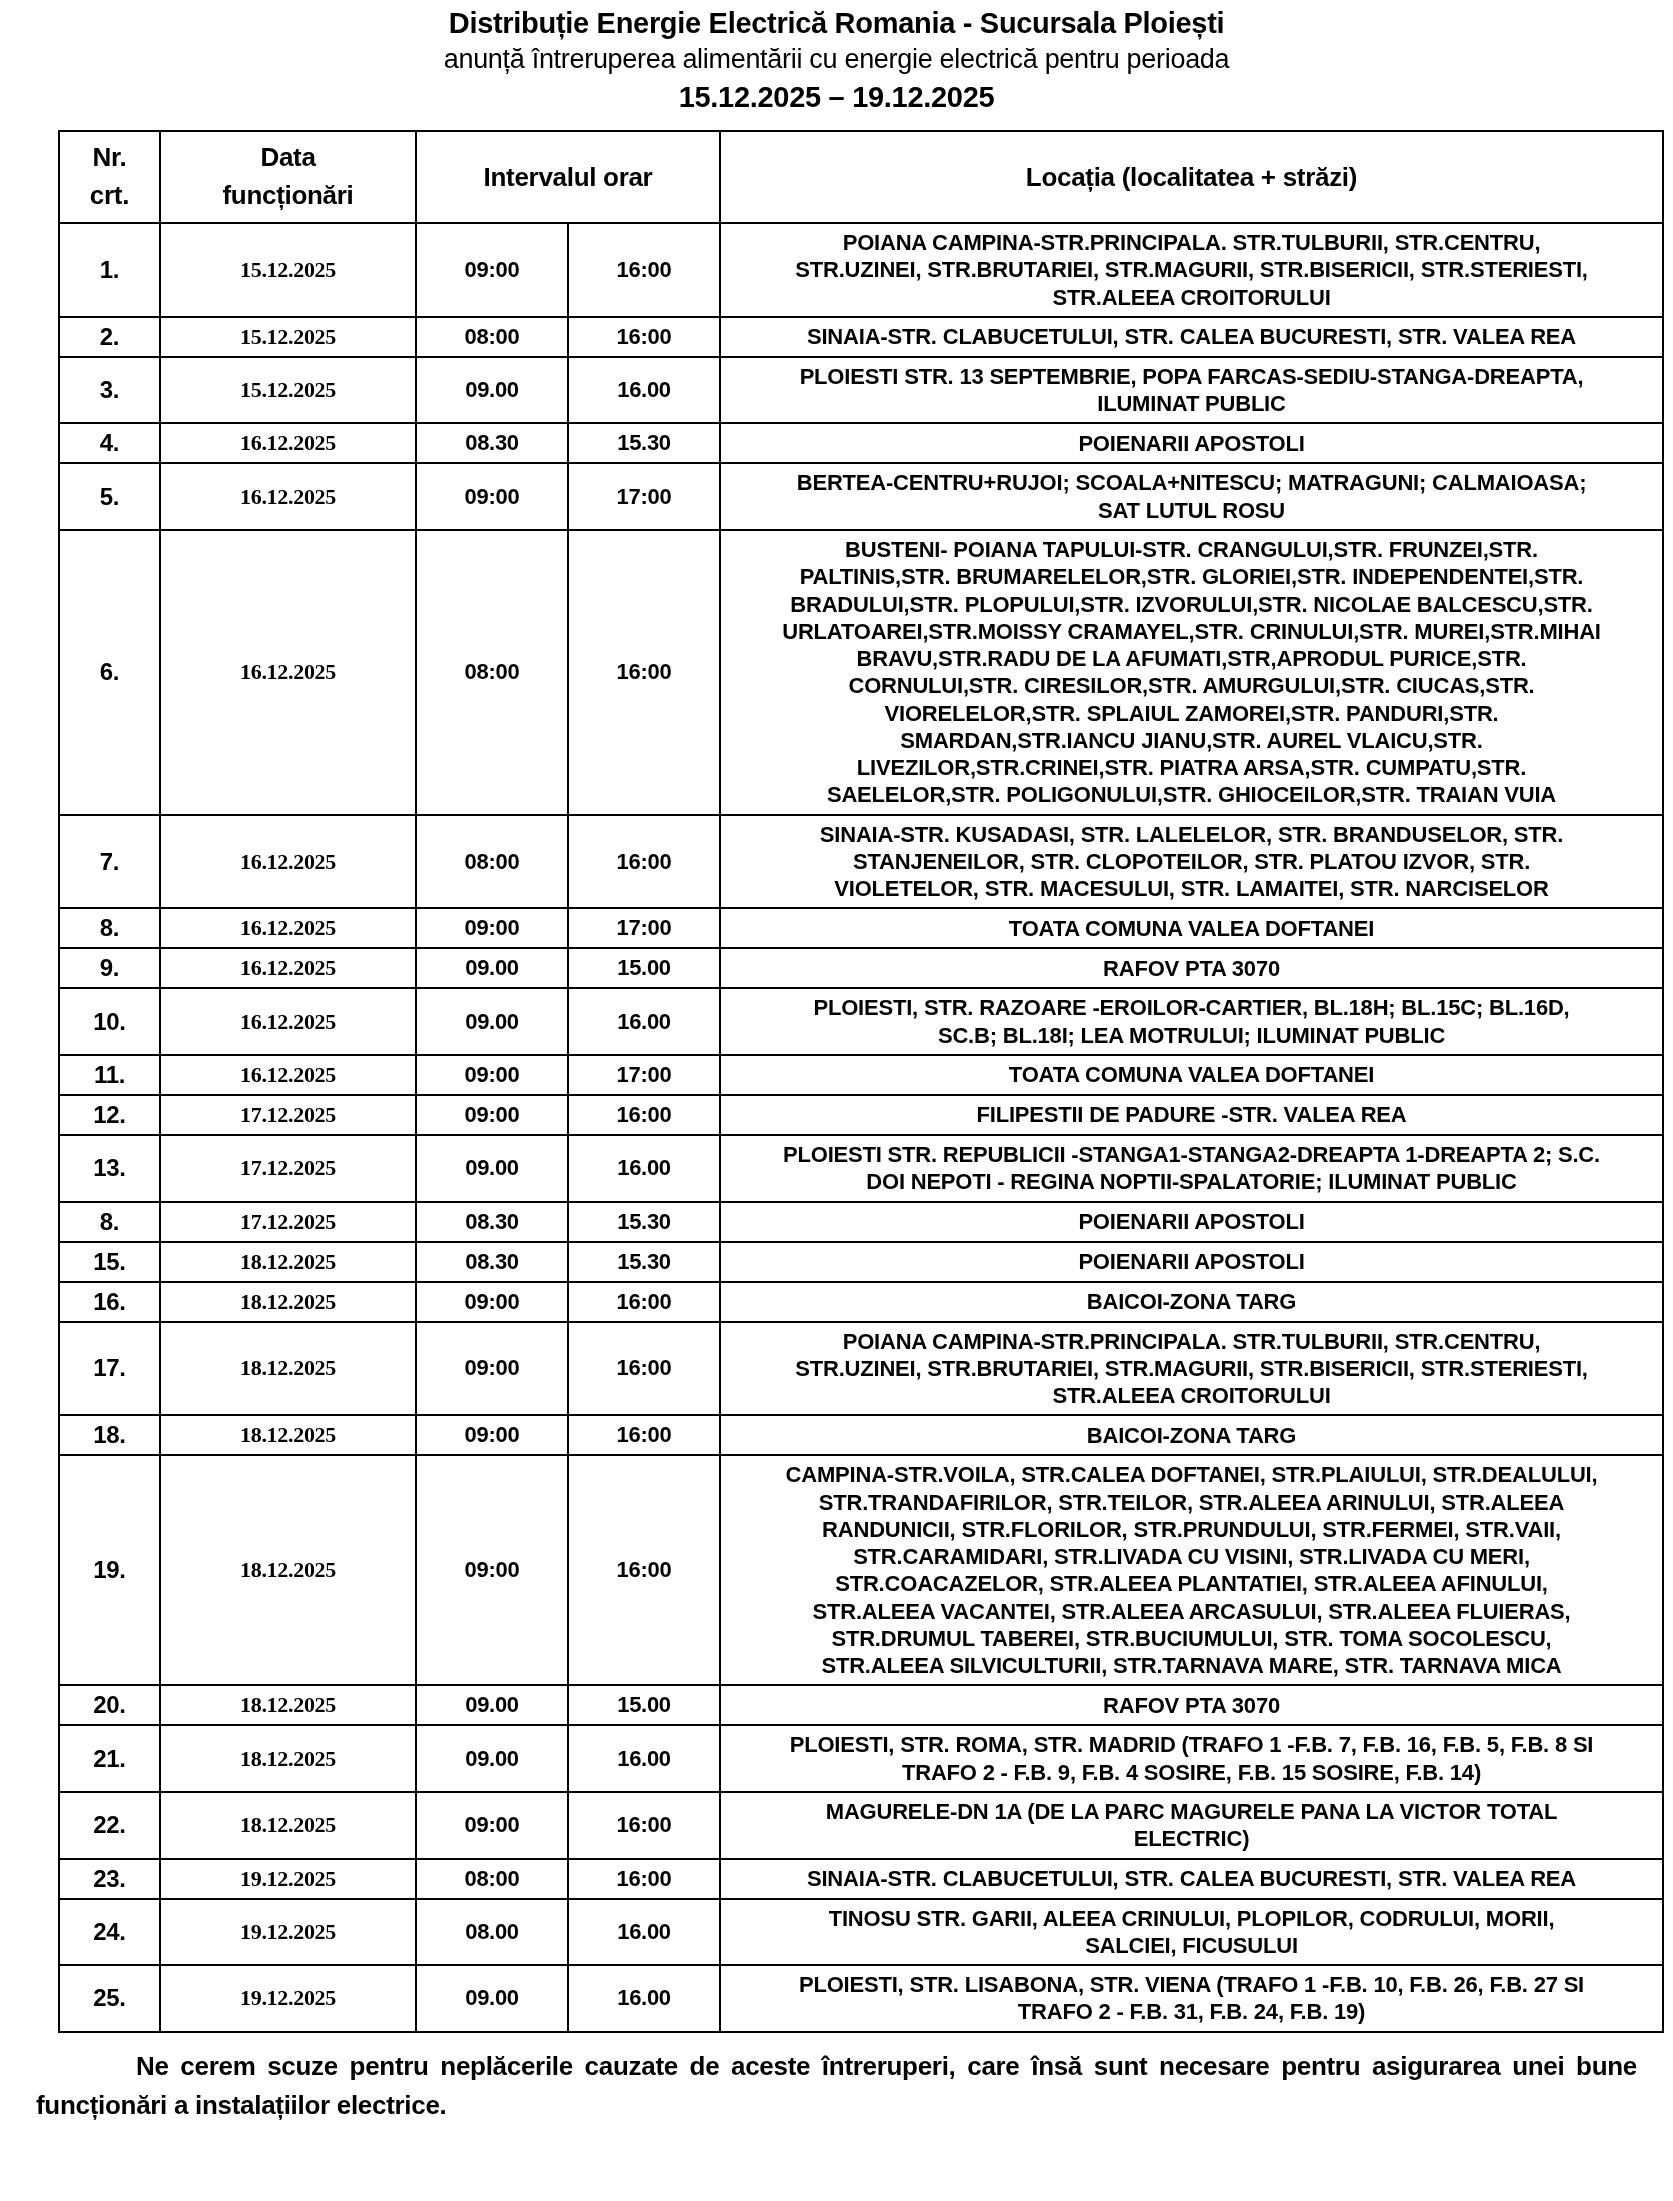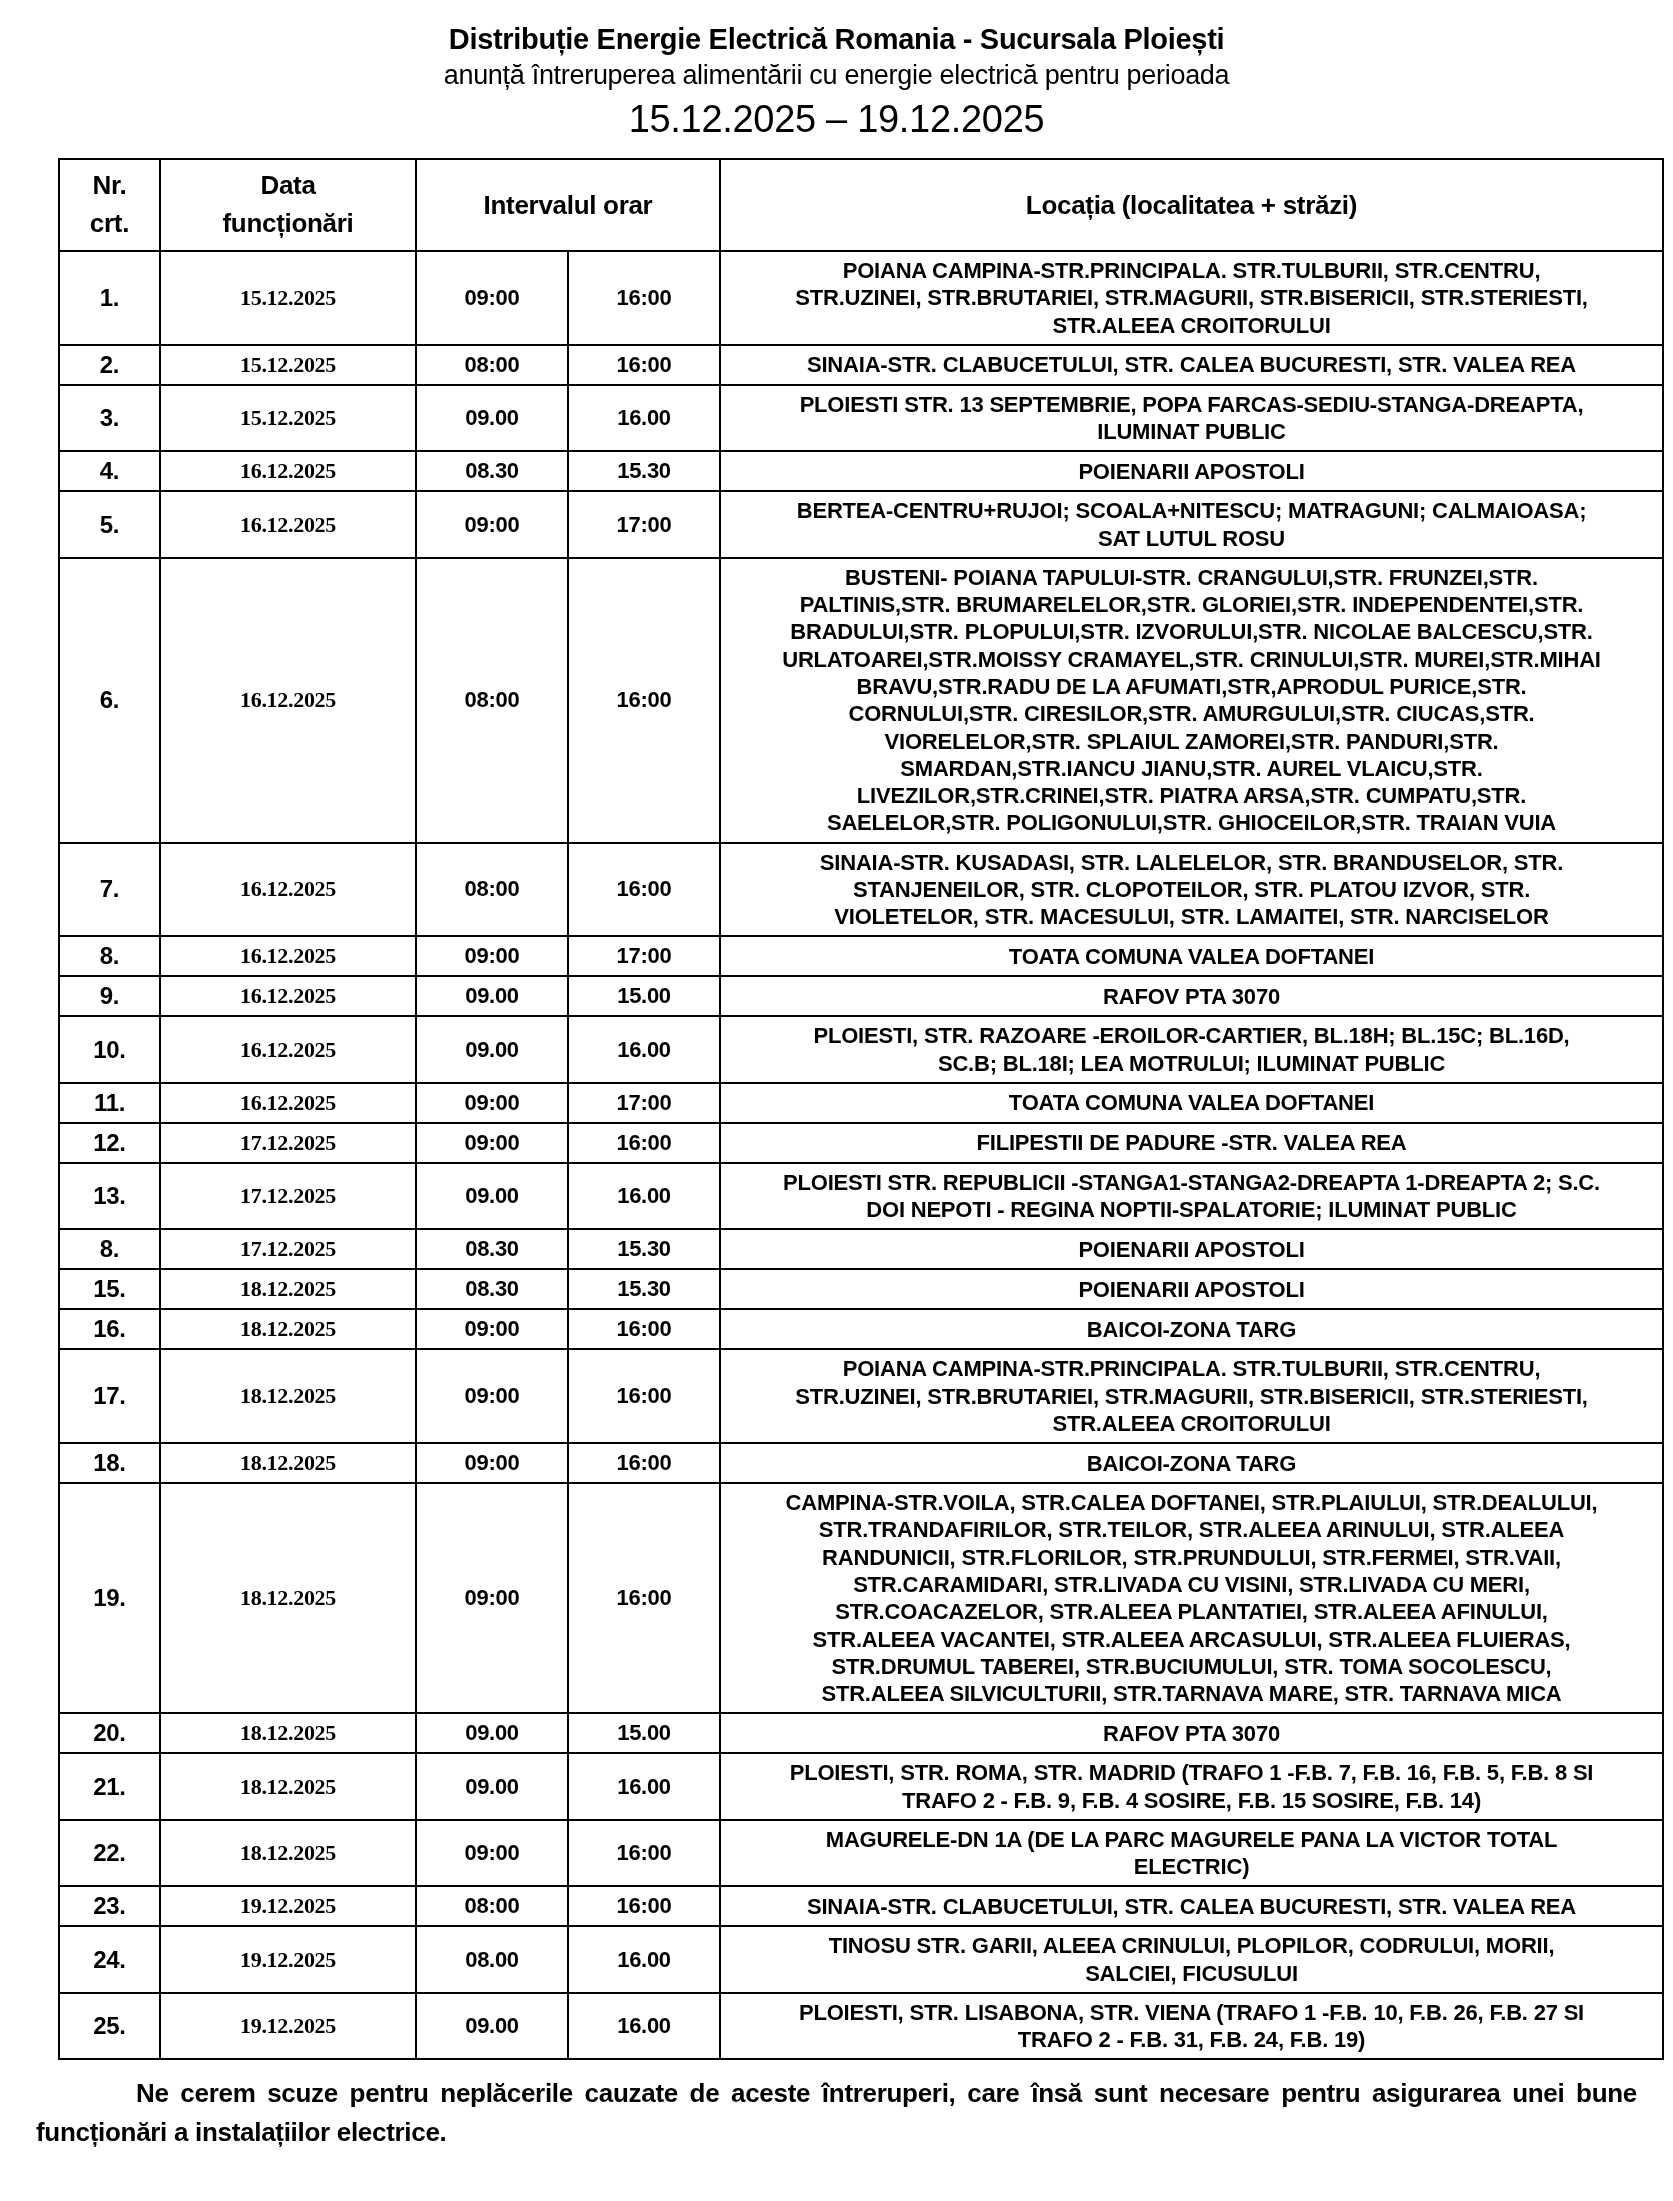--- a/index.html
+++ b/index.html
@@ -10,26 +10,26 @@
     font-family: "Liberation Sans", sans-serif;
   }
   body {
     width: 1673px;
     min-height: 2201px;
     box-sizing: border-box;
   }
   
   .title-block {
     text-align: center;
-    padding-top: 20px;
+    padding-top: 4px;
     line-height: 1.32;
   }
   .title-line1 { font-size: 29px; font-weight: bold; letter-spacing: -0.3px; }
   .title-line2 { font-size: 27px; font-weight: normal; letter-spacing: -0.3px; }
-  .title-line3 { font-size: 38px; font-weight: normal; letter-spacing: -0.3px; }
+  .title-line3 { font-size: 29px; font-weight: bold; letter-spacing: -0.3px; }
 
   
   table.outage {
     border-collapse: collapse;
     table-layout: fixed;
     width: 1604px;
     margin: 14px 0 0 58px;
   }
   table.outage th,
   table.outage td {

